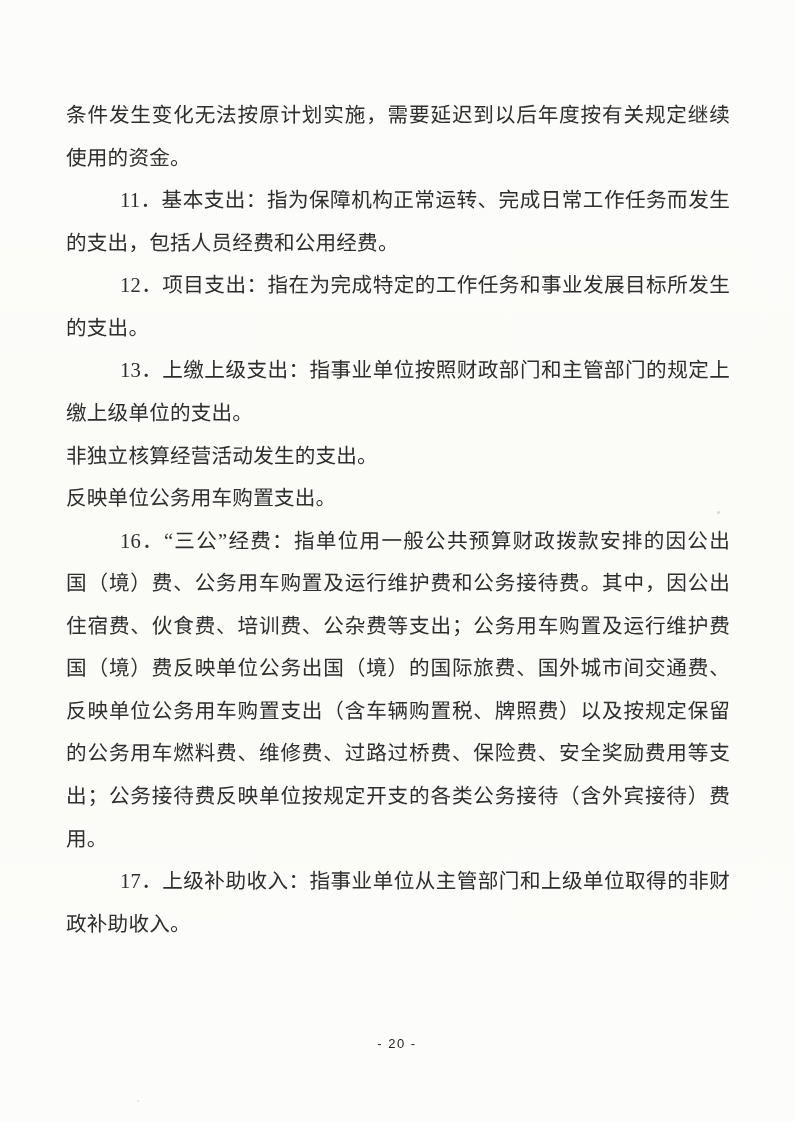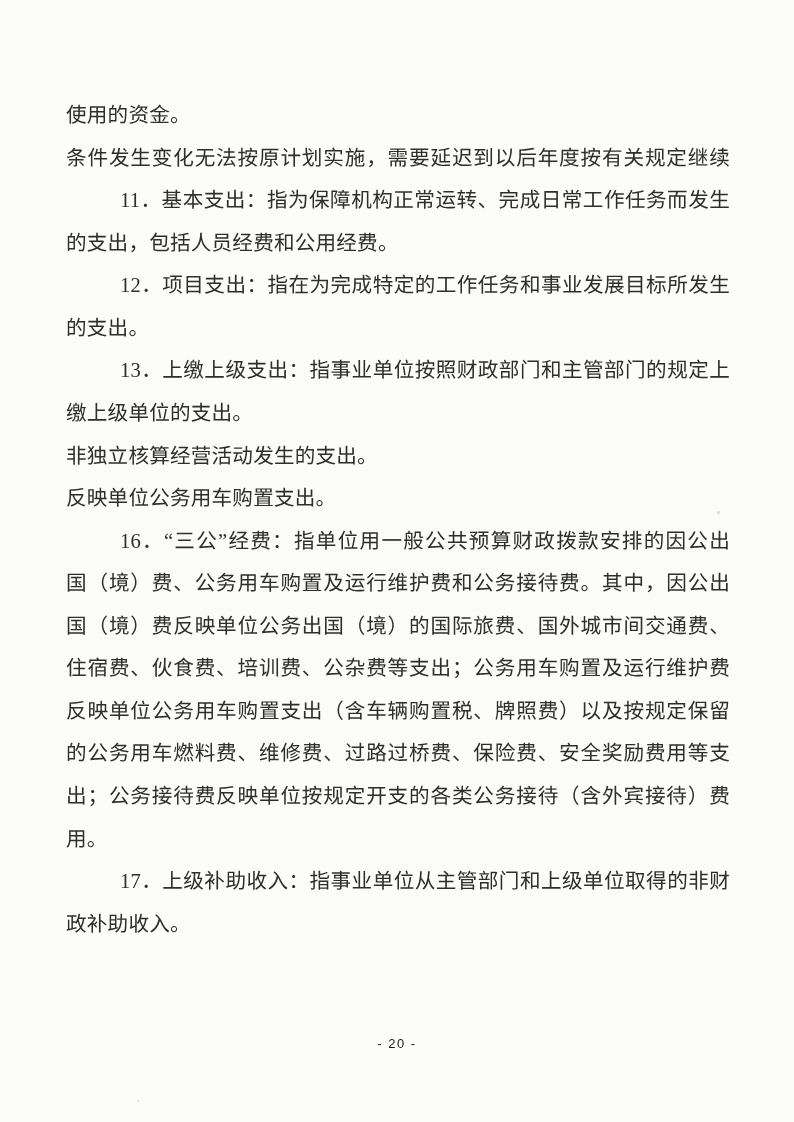--- a/index.html
+++ b/index.html
@@ -61,22 +61,22 @@
   }
   .speck.s1 { left: 717px; top: 511px; width: 3px; height: 3px; opacity: .55; }
   .speck.s2 { left: 137px; top: 1100px; width: 2px; height: 2px; opacity: .4; }
 </style>
 </head>
 <body>
 
 <div class="page">
   <div class="doc-body">
       <div class="para">
+        <div class="line">条件发生变化无法按原计划实施，需要延迟到以后年度按有关规定继续</div>
         <div class="line para-end">使用的资金。</div>
-        <div class="line">条件发生变化无法按原计划实施，需要延迟到以后年度按有关规定继续</div>
       </div>
       <div class="para">
         <div class="line indent">11．基本支出：指为保障机构正常运转、完成日常工作任务而发生</div>
         <div class="line para-end">的支出，包括人员经费和公用经费。</div>
       </div>
       <div class="para">
         <div class="line indent">12．项目支出：指在为完成特定的工作任务和事业发展目标所发生</div>
         <div class="line para-end">的支出。</div>
       </div>
       <div class="para">
@@ -85,22 +85,22 @@
       </div>
       <div class="para">
         <div class="line para-end">非独立核算经营活动发生的支出。</div>
       </div>
       <div class="para">
         <div class="line para-end">反映单位公务用车购置支出。</div>
       </div>
       <div class="para">
         <div class="line indent">16．“三公”经费：指单位用一般公共预算财政拨款安排的因公出</div>
         <div class="line">国（境）费、公务用车购置及运行维护费和公务接待费。其中，因公出</div>
+        <div class="line">住宿费、伙食费、培训费、公杂费等支出；公务用车购置及运行维护费</div>
         <div class="line">国（境）费反映单位公务出国（境）的国际旅费、国外城市间交通费、</div>
-        <div class="line">住宿费、伙食费、培训费、公杂费等支出；公务用车购置及运行维护费</div>
         <div class="line">反映单位公务用车购置支出（含车辆购置税、牌照费）以及按规定保留</div>
         <div class="line">的公务用车燃料费、维修费、过路过桥费、保险费、安全奖励费用等支</div>
         <div class="line">出；公务接待费反映单位按规定开支的各类公务接待（含外宾接待）费</div>
         <div class="line para-end">用。</div>
       </div>
       <div class="para">
         <div class="line indent">17．上级补助收入：指事业单位从主管部门和上级单位取得的非财</div>
         <div class="line para-end">政补助收入。</div>
       </div>
     </div>

